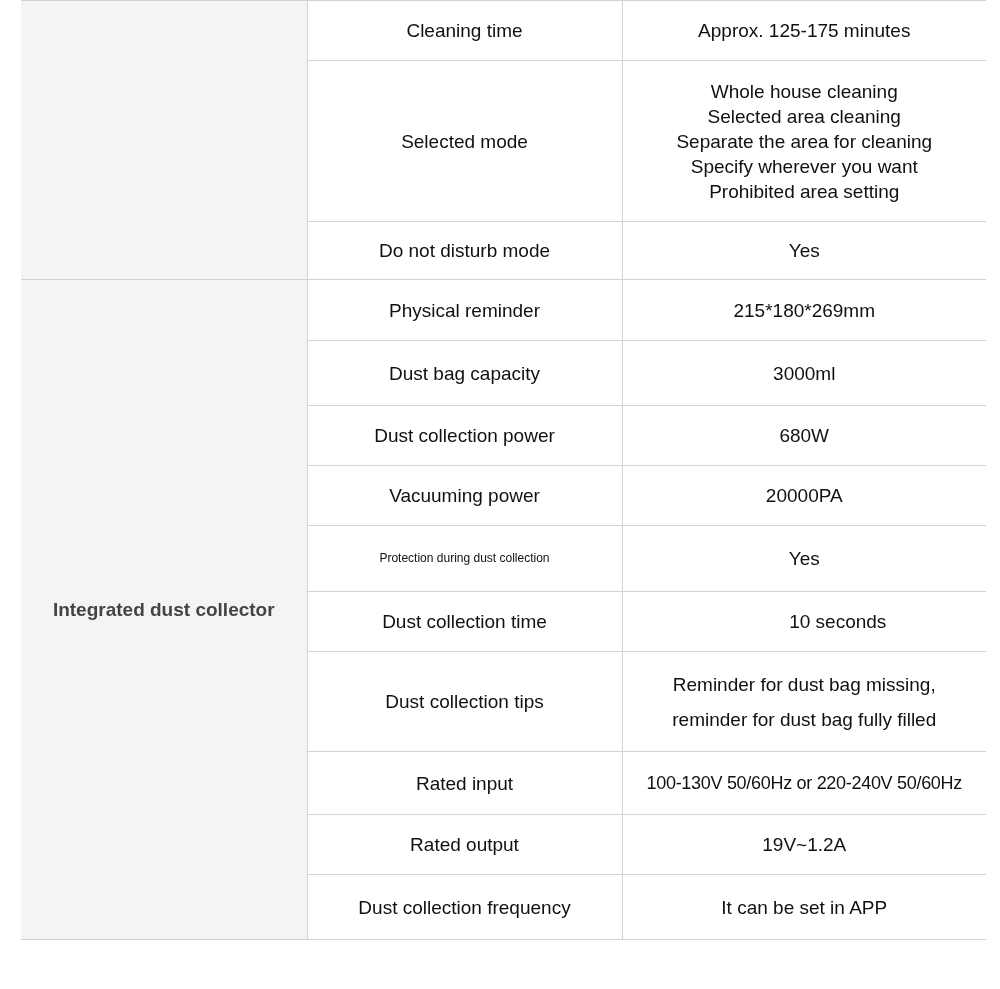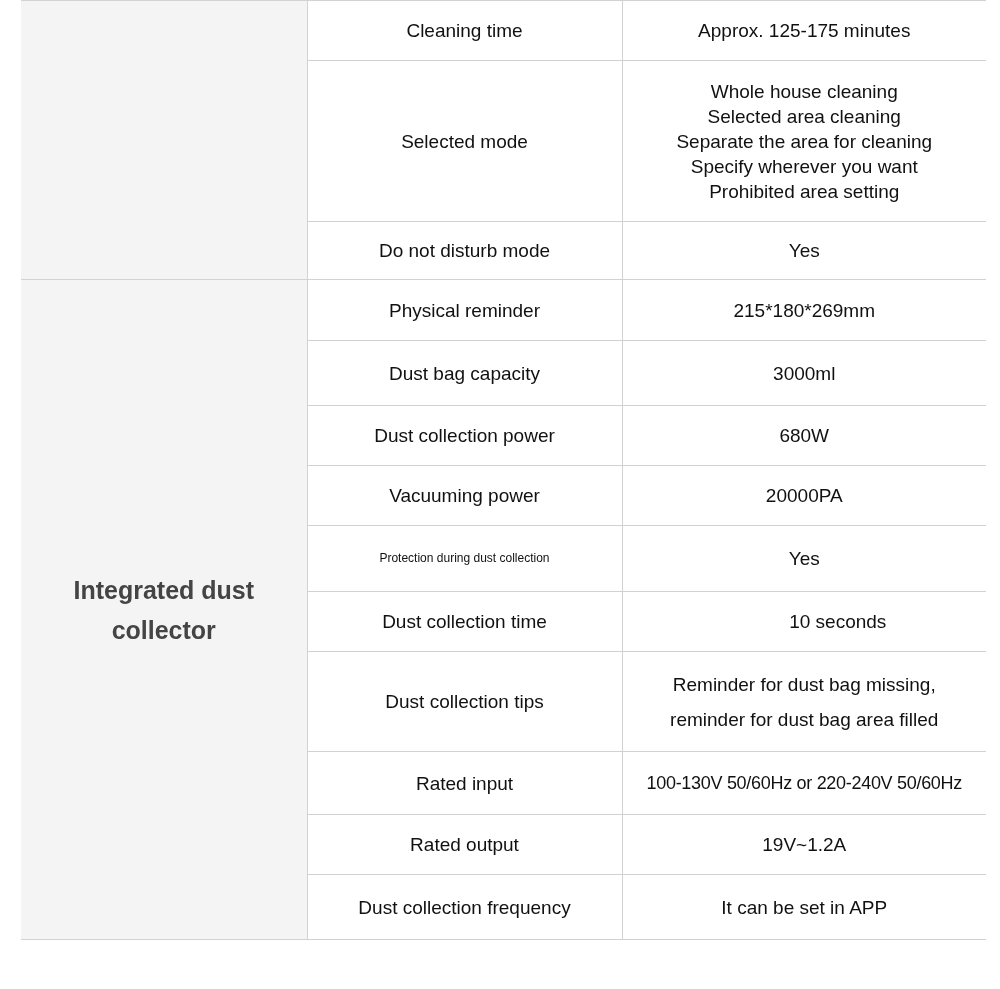--- a/index.html
+++ b/index.html
@@ -4,21 +4,21 @@
 <style>
   html, body { margin: 0; padding: 0; background: #ffffff; }
   body { width: 1000px; height: 989px; position: relative; overflow: hidden;
          font-family: "Liberation Sans", sans-serif; color: #111; }
   .spec-table { position: absolute; left: 21px; top: 0; width: 965px;
                 border-collapse: collapse; table-layout: fixed; }
   .spec-table td { border-top: 1px solid #d2d2d2; border-bottom: 1px solid #d2d2d2;
                    text-align: center; vertical-align: middle; padding: 0;
                    font-size: 19px; line-height: 25px; }
   .spec-table td.cat { background: #f4f4f4; border-right: 1px solid #d2d2d2;
-                       font-weight: bold; font-size: 25px; line-height: 40px; color: #444; }
+                       font-weight: bold; font-size: 19px; line-height: 40px; color: #444; }
   .spec-table td.label { border-right: 1px solid #d2d2d2; }
   .spec-table td.val .line { display: block; }
   .tips .line { line-height: 35px; }
 </style>
 </head>
 <body>
 
 <table class="spec-table">
   <colgroup>
     <col style="width:286px">
@@ -85,21 +85,21 @@
     <tr style="height:60px">
       <td class="label">Dust collection time</td>
       <td class="val" style="padding-left:67px">
         <span class="line">10 seconds</span>
       </td>
     </tr>
     <tr style="height:100px">
       <td class="label">Dust collection tips</td>
       <td class="val tips">
         <span class="line">Reminder for dust bag missing,</span>
-        <span class="line">reminder for dust bag area filled</span>
+        <span class="line">reminder for dust bag fully filled</span>
       </td>
     </tr>
     <tr style="height:63px">
       <td class="label">Rated input</td>
       <td class="val" style="font-size:18px;letter-spacing:-0.3px">
         <span class="line">100-130V 50/60Hz or 220-240V 50/60Hz</span>
       </td>
     </tr>
     <tr style="height:60px">
       <td class="label">Rated output</td>

